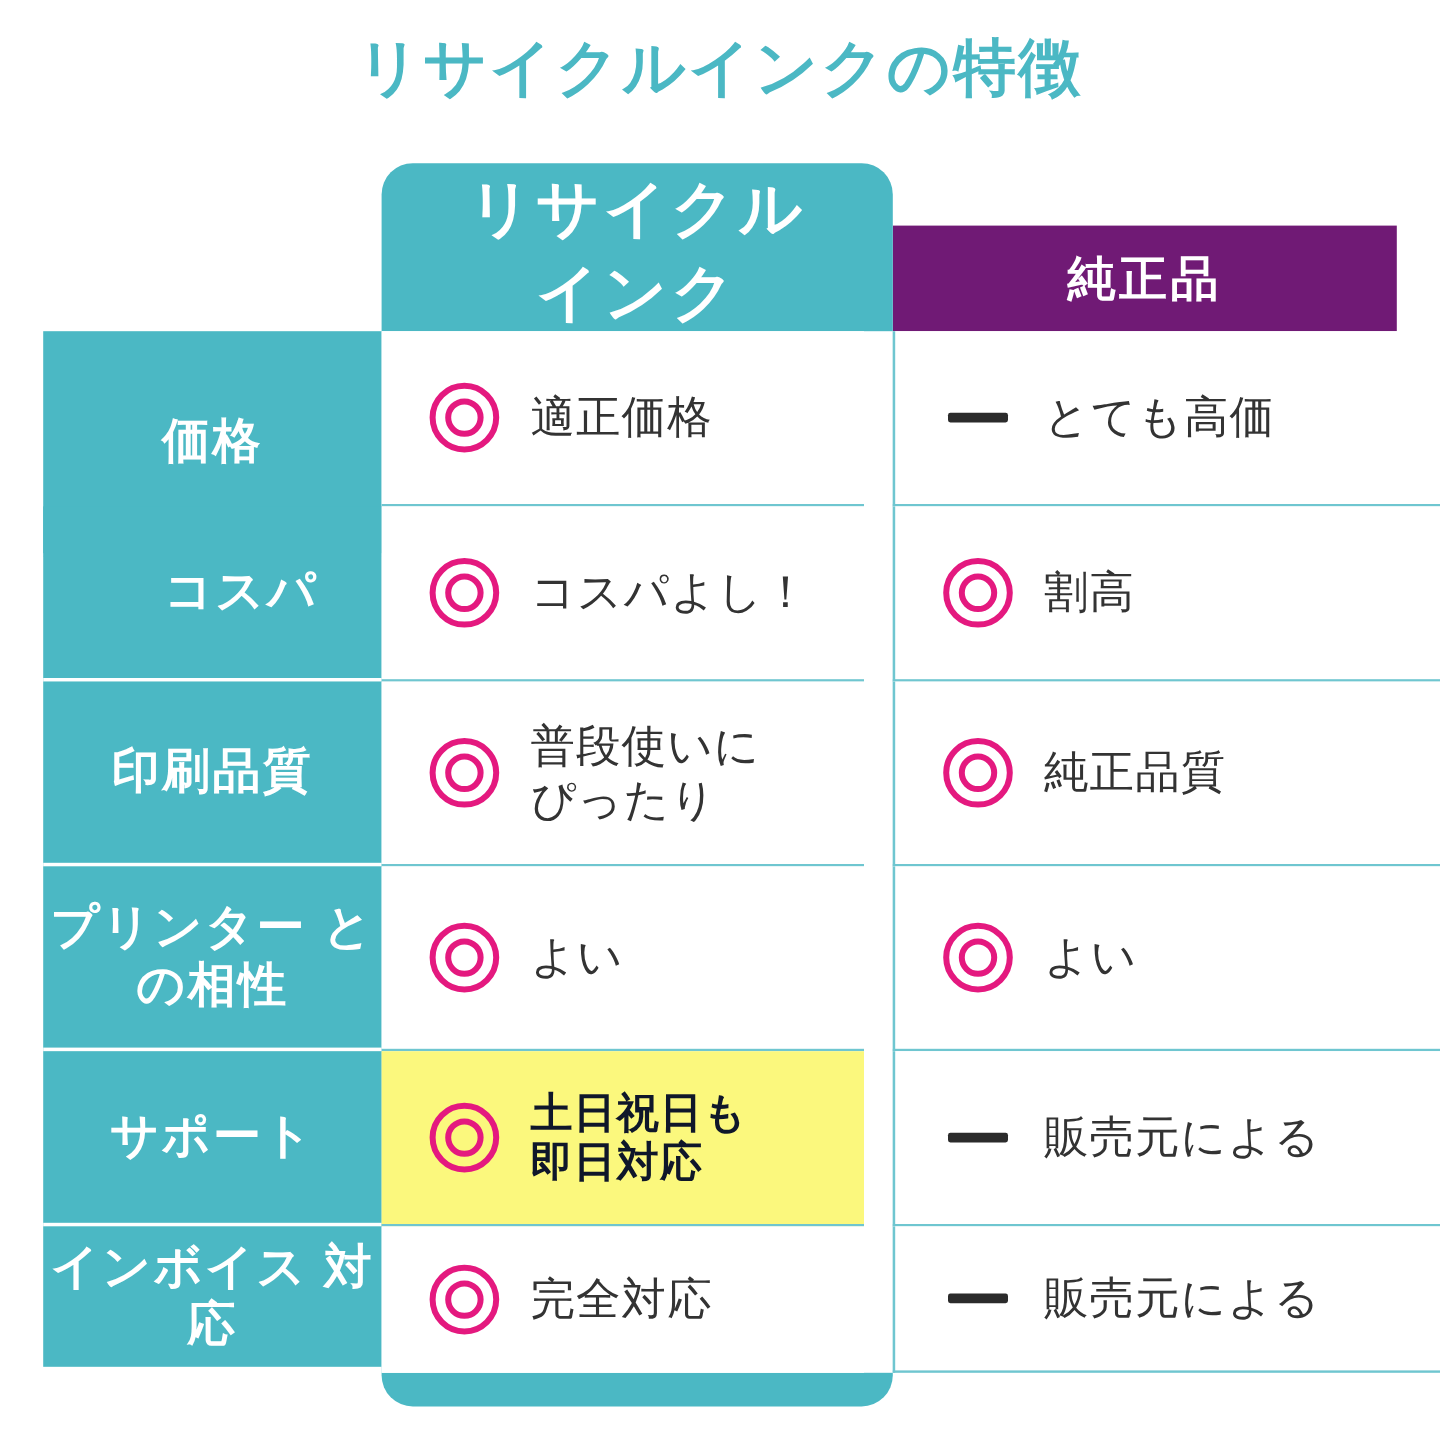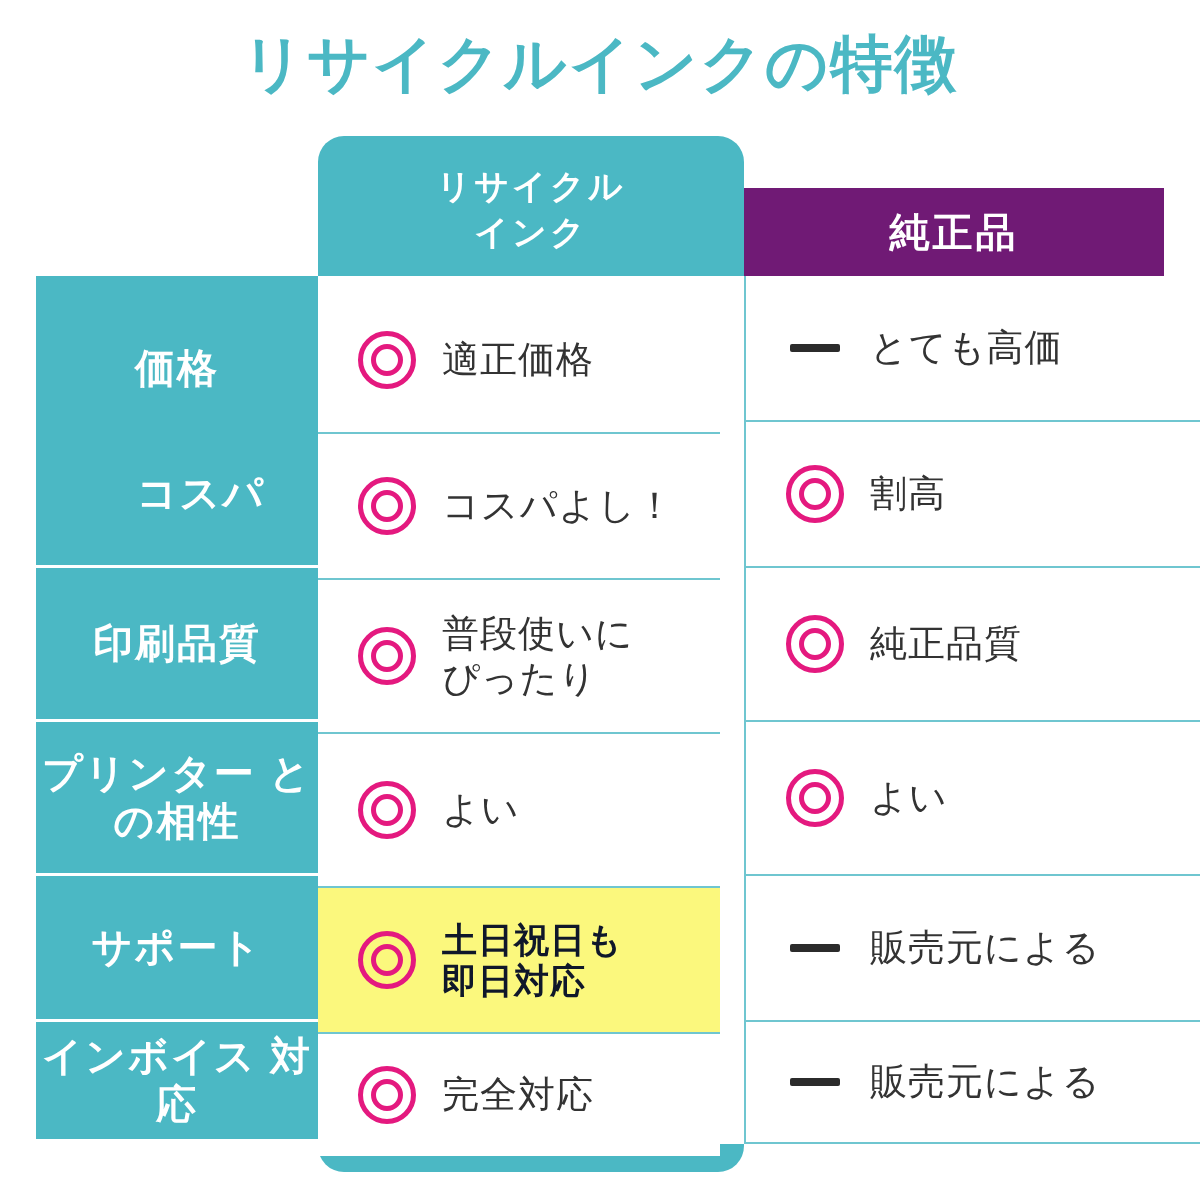--- a/index.html
+++ b/index.html
@@ -21,21 +21,21 @@
     height: 1200px;
   }
 
   
   .title {
     position: absolute;
     top: 22px;
     left: 0;
     width: 1200px;
     text-align: center;
-    font-size: 62px;
+    font-size: 52px;
     font-weight: bold;
     letter-spacing: 2px;
     color: #4bb8c4;
     white-space: nowrap;
   }
 
   
   .table {
     position: absolute;
     left: 36px;
@@ -82,21 +82,21 @@
     height: 868px;
     background: #ffffff;
   }
   .recycle-header-text {
     position: absolute;
     left: 282px;
     top: 8px;
     width: 426px;
     height: 132px;
     color: #ffffff;
-    font-size: 34px;
+    font-size: 52px;
     font-weight: bold;
     line-height: 1.35;
     letter-spacing: 3px;
     display: flex;
     flex-direction: column;
     align-items: center;
     justify-content: center;
     text-align: center;
   }
 
@@ -123,21 +123,20 @@
     box-sizing: border-box;
     display: flex;
     align-items: center;
     padding-left: 30px;
   }
   .cell-recycle {
     left: 282px;
     width: 402px;
     background: #ffffff;
     border-bottom: 2px solid #6fc6d0;
-    margin-top: 12px;
   }
   .cell-genuine {
     left: 708px;
     width: 493px;
     background: #ffffff;
     border-bottom: 2px solid #6fc6d0;
     border-left: 2px solid #6fc6d0;
     border-right: 2px solid #6fc6d0;
   }
   .cell-highlight {

